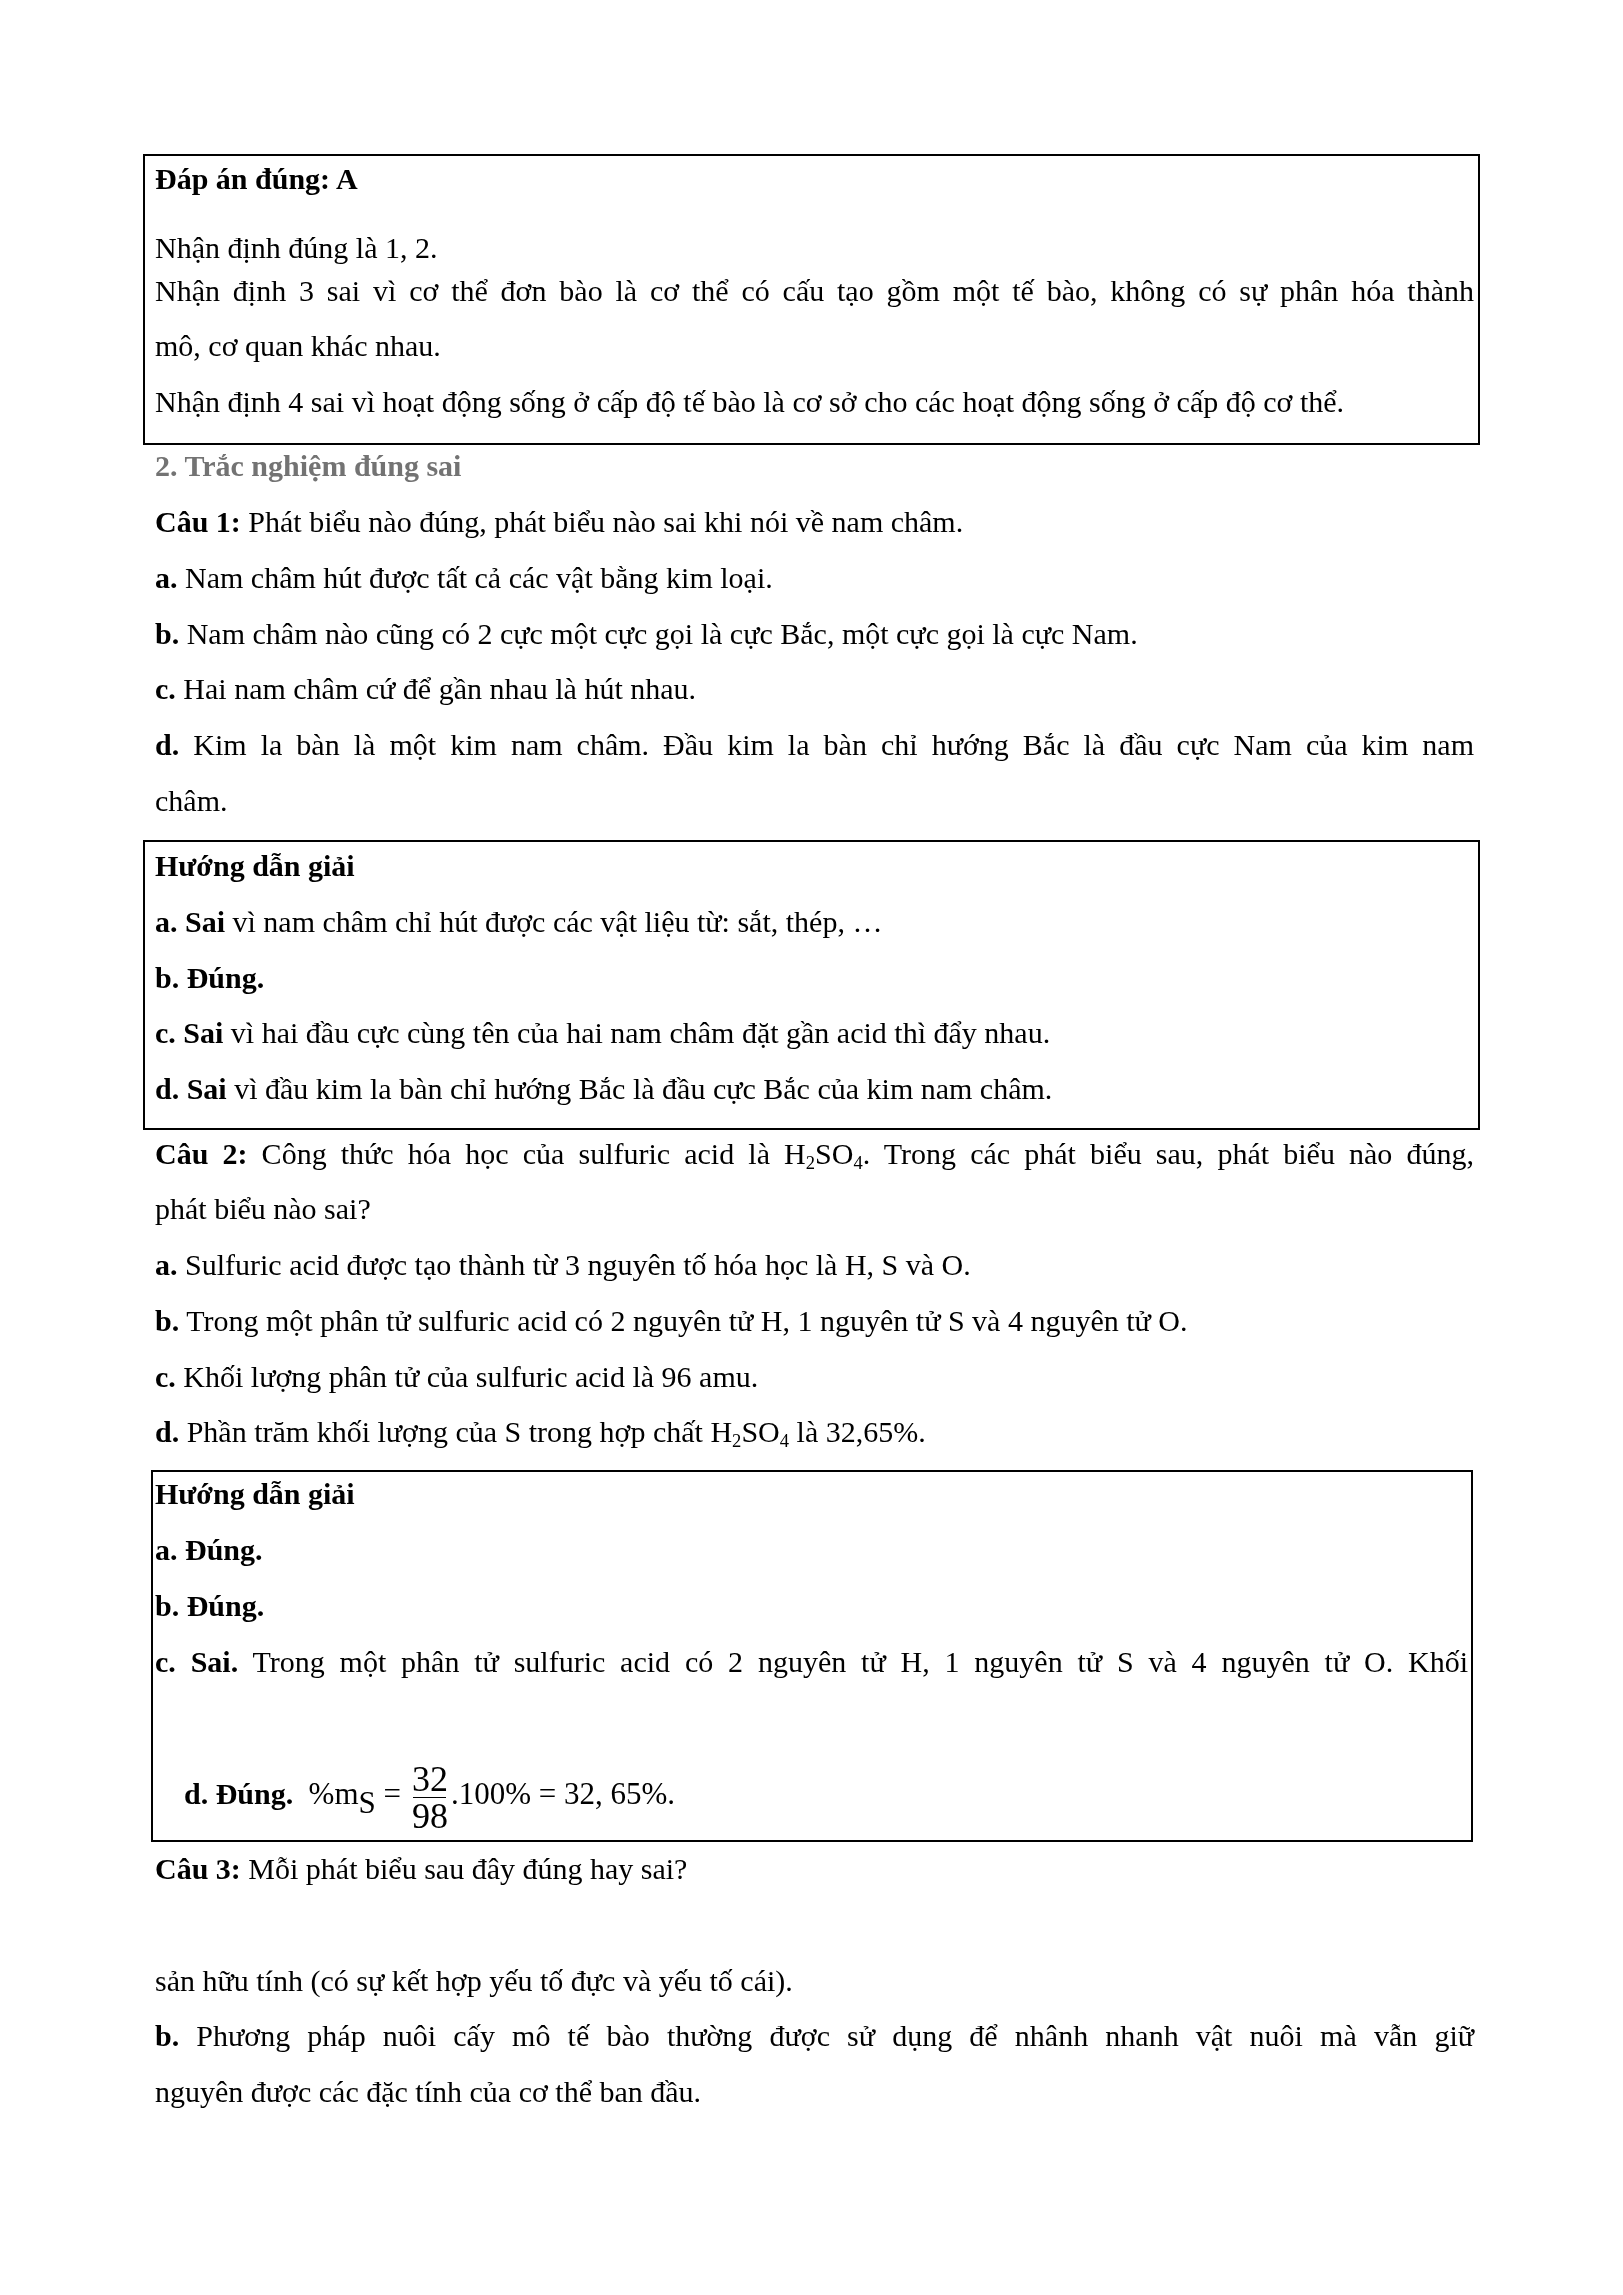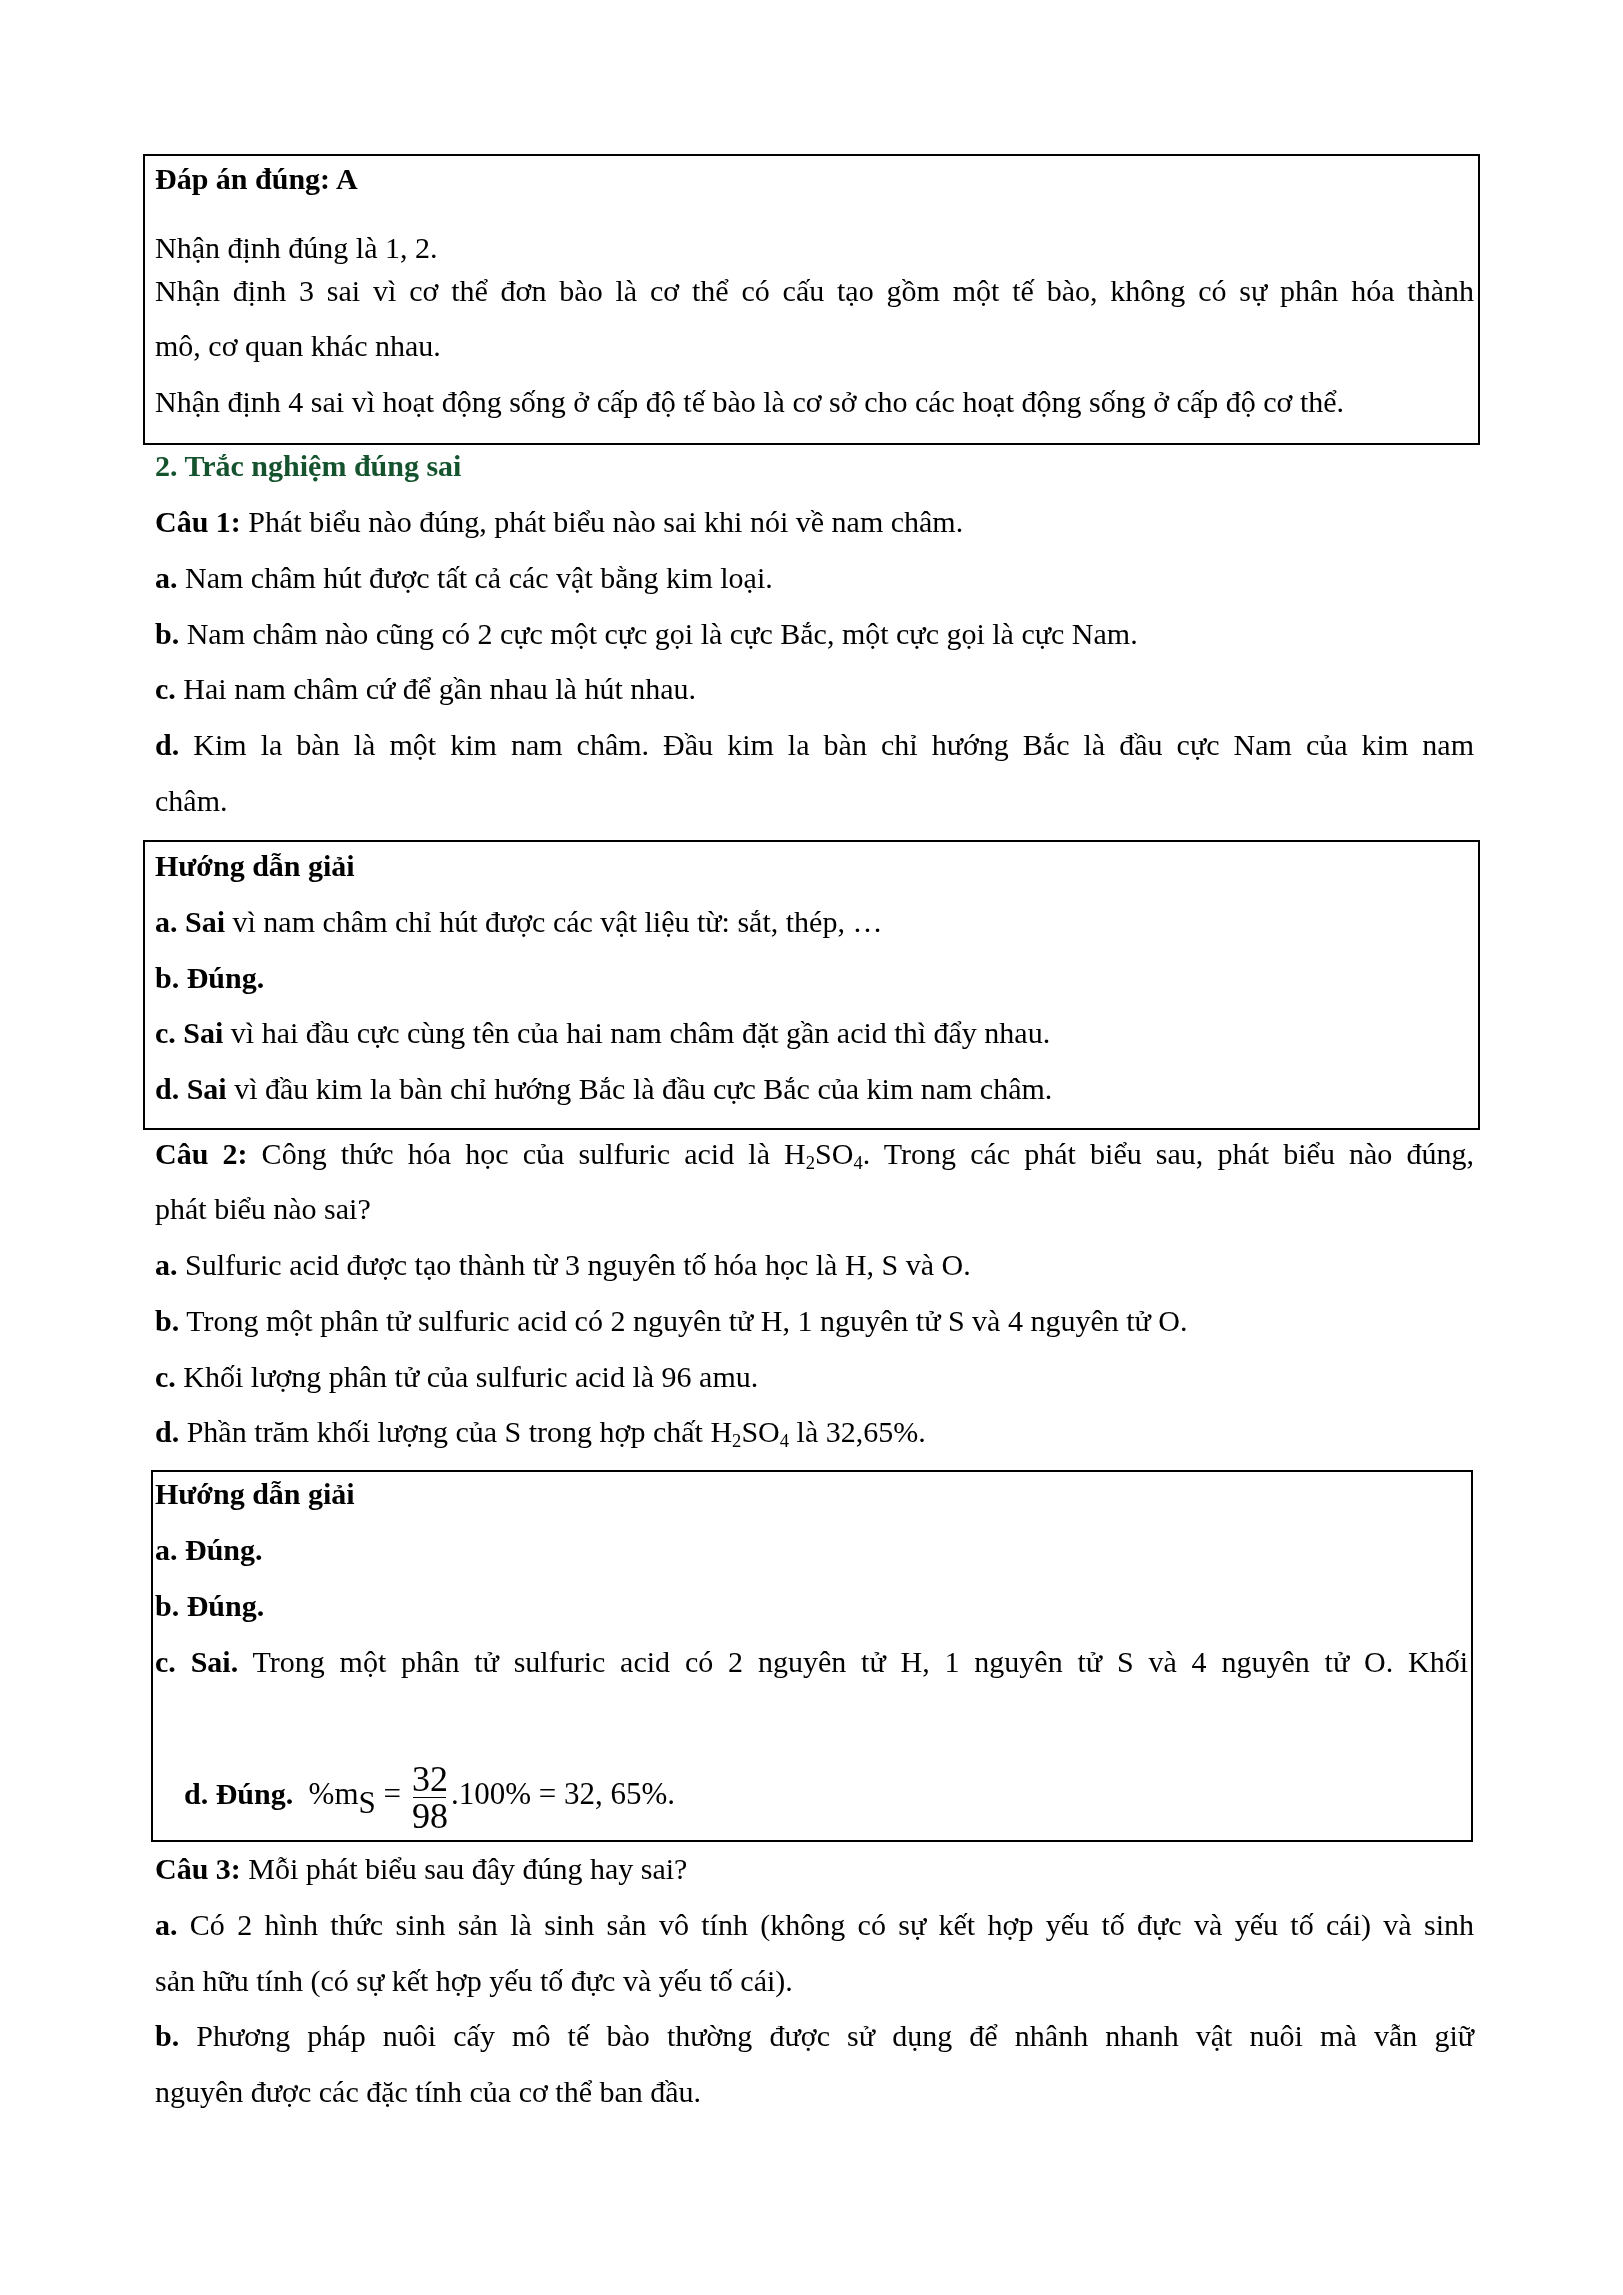--- a/index.html
+++ b/index.html
@@ -23,21 +23,21 @@
 
 <div class="page">
 
   <div class="box" style="left:143px; top:154px; width:1337px; height:291px;"></div>
   <div class="line b" style="top:161px;">Đáp án đúng: A</div>
   <div class="line" style="top:230px;">Nhận định đúng là 1, 2.</div>
   <div class="line just" style="top:273px;">Nhận định 3 sai vì cơ thể đơn bào là cơ thể có cấu tạo gồm một tế bào, không có sự phân hóa thành</div>
   <div class="line" style="top:328px;">mô, cơ quan khác nhau.</div>
   <div class="line" style="top:384px;">Nhận định 4 sai vì hoạt động sống ở cấp độ tế bào là cơ sở cho các hoạt động sống ở cấp độ cơ thể.</div>
 
-  <div class="line red" style="top: 448px; color: #14532d;">2. Trắc nghiệm đúng sai</div>
+  <div class="line red" style="top: 448px; color: #737373;">2. Trắc nghiệm đúng sai</div>
 
   <div class="line" style="top:504px;">
     <span class="b">Câu 1:</span><span> Phát biểu nào đúng, phát biểu nào sai khi nói về nam châm.</span>
   </div>
   <div class="line" style="top:560px;">
     <span class="b">a.</span><span> Nam châm hút được tất cả các vật bằng kim loại.</span>
   </div>
   <div class="line" style="top:616px;">
     <span class="b">b.</span><span> Nam châm nào cũng có 2 cực một cực gọi là cực Bắc, một cực gọi là cực Nam.</span>
   </div>
@@ -89,23 +89,20 @@
     <span class="b">c. Sai.</span><span> Trong một phân tử sulfuric acid có 2 nguyên tử H, 1 nguyên tử S và 4 nguyên tử O. Khối</span>
   </div>
   <div class="line" style="top:1754px; line-height:79px;margin-left:29px;">
     <span class="b">d. Đúng.</span>
     <span class="math" style="margin-left:7.9px;">%m</span><sub class="math">S</sub><span class="math"> = </span><span class="frac"><span class="num">32</span><span class="bar"></span><span class="den">98</span></span><span class="math">.100% = 32, 65%.</span>
   </div>
 
   <div class="line" style="top:1851px;">
     <span class="b">Câu 3:</span><span> Mỗi phát biểu sau đây đúng hay sai?</span>
   </div>
-  <div class="line just" style="top:1907px;">
-    <span class="b">a.</span><span> Có 2 hình thức sinh sản là sinh sản vô tính (không có sự kết hợp yếu tố đực và yếu tố cái) và sinh</span>
-  </div>
   <div class="line" style="top:1963px;">sản hữu tính (có sự kết hợp yếu tố đực và yếu tố cái).</div>
   <div class="line just" style="top:2018px;">
     <span class="b">b.</span><span> Phương pháp nuôi cấy mô tế bào thường được sử dụng để nhânh nhanh vật nuôi mà vẫn giữ</span>
   </div>
   <div class="line" style="top:2074px;">nguyên được các đặc tính của cơ thể ban đầu.</div>
 
 </div>
 
 
 </body></html>

